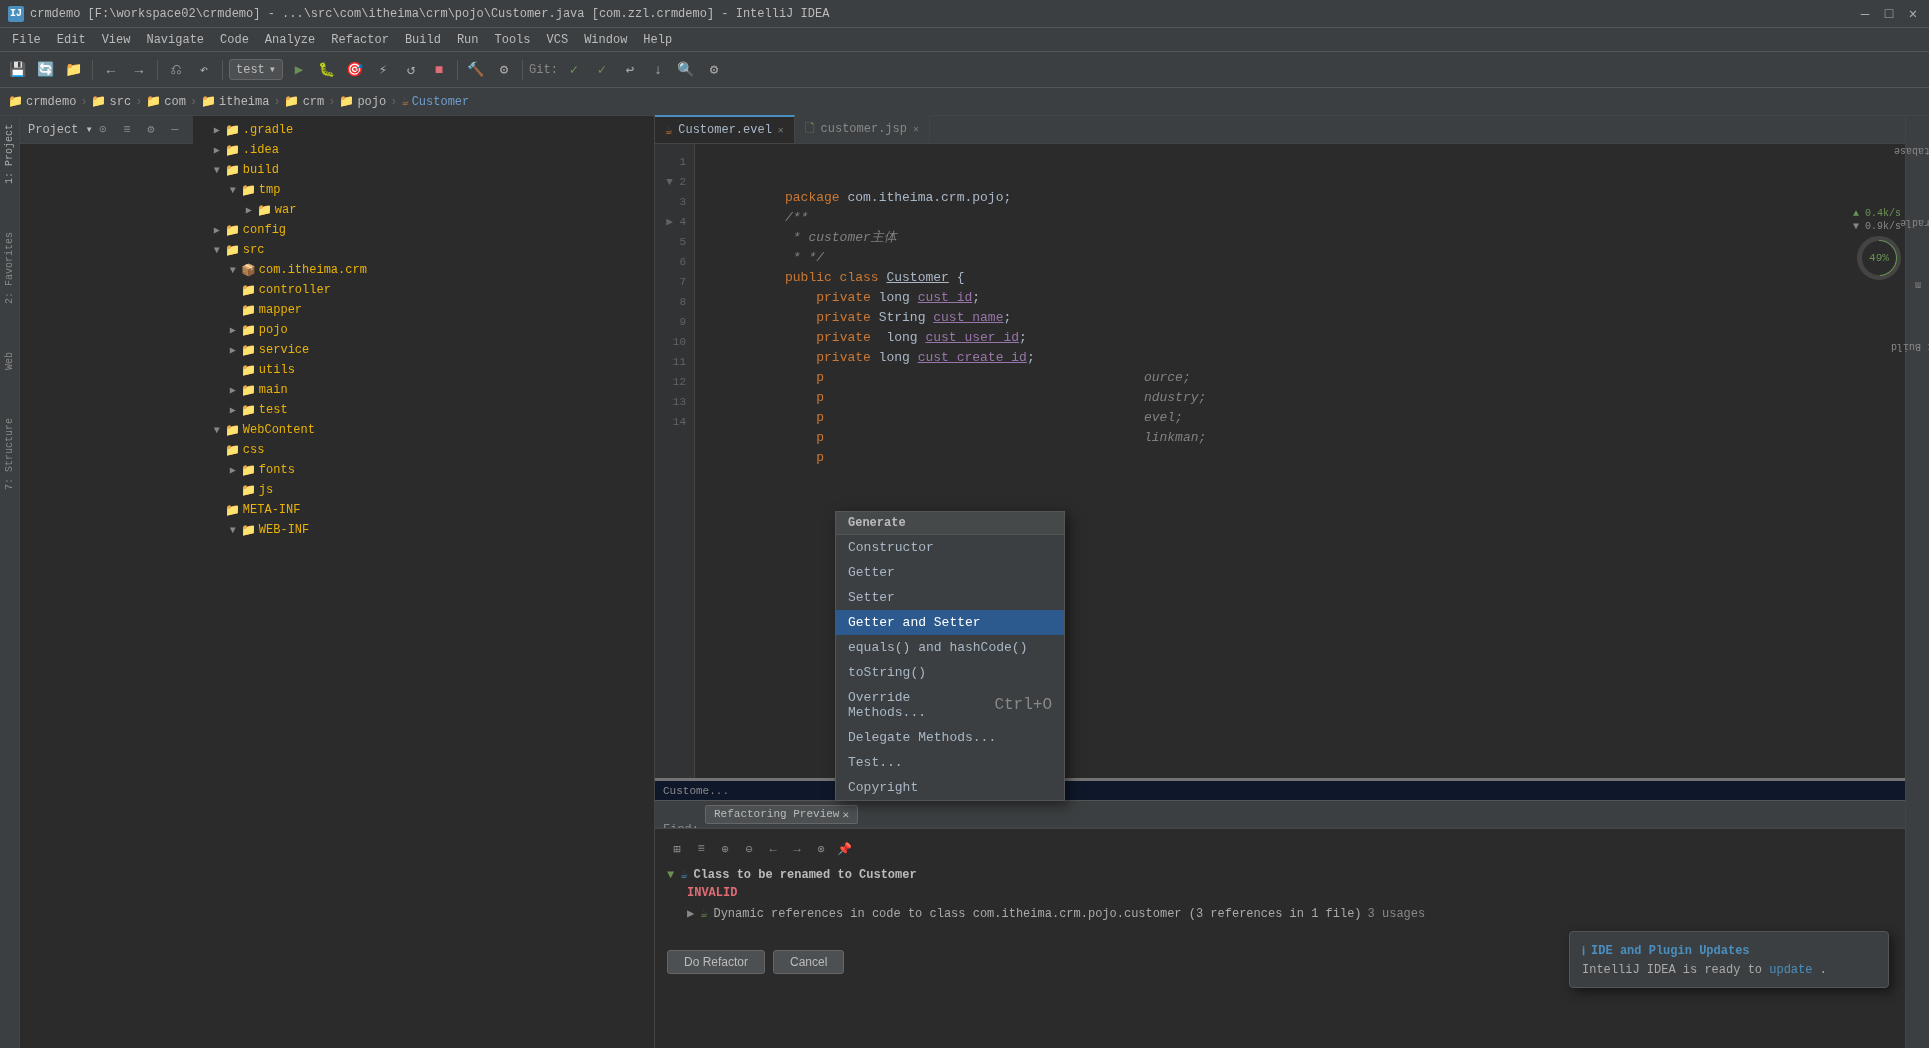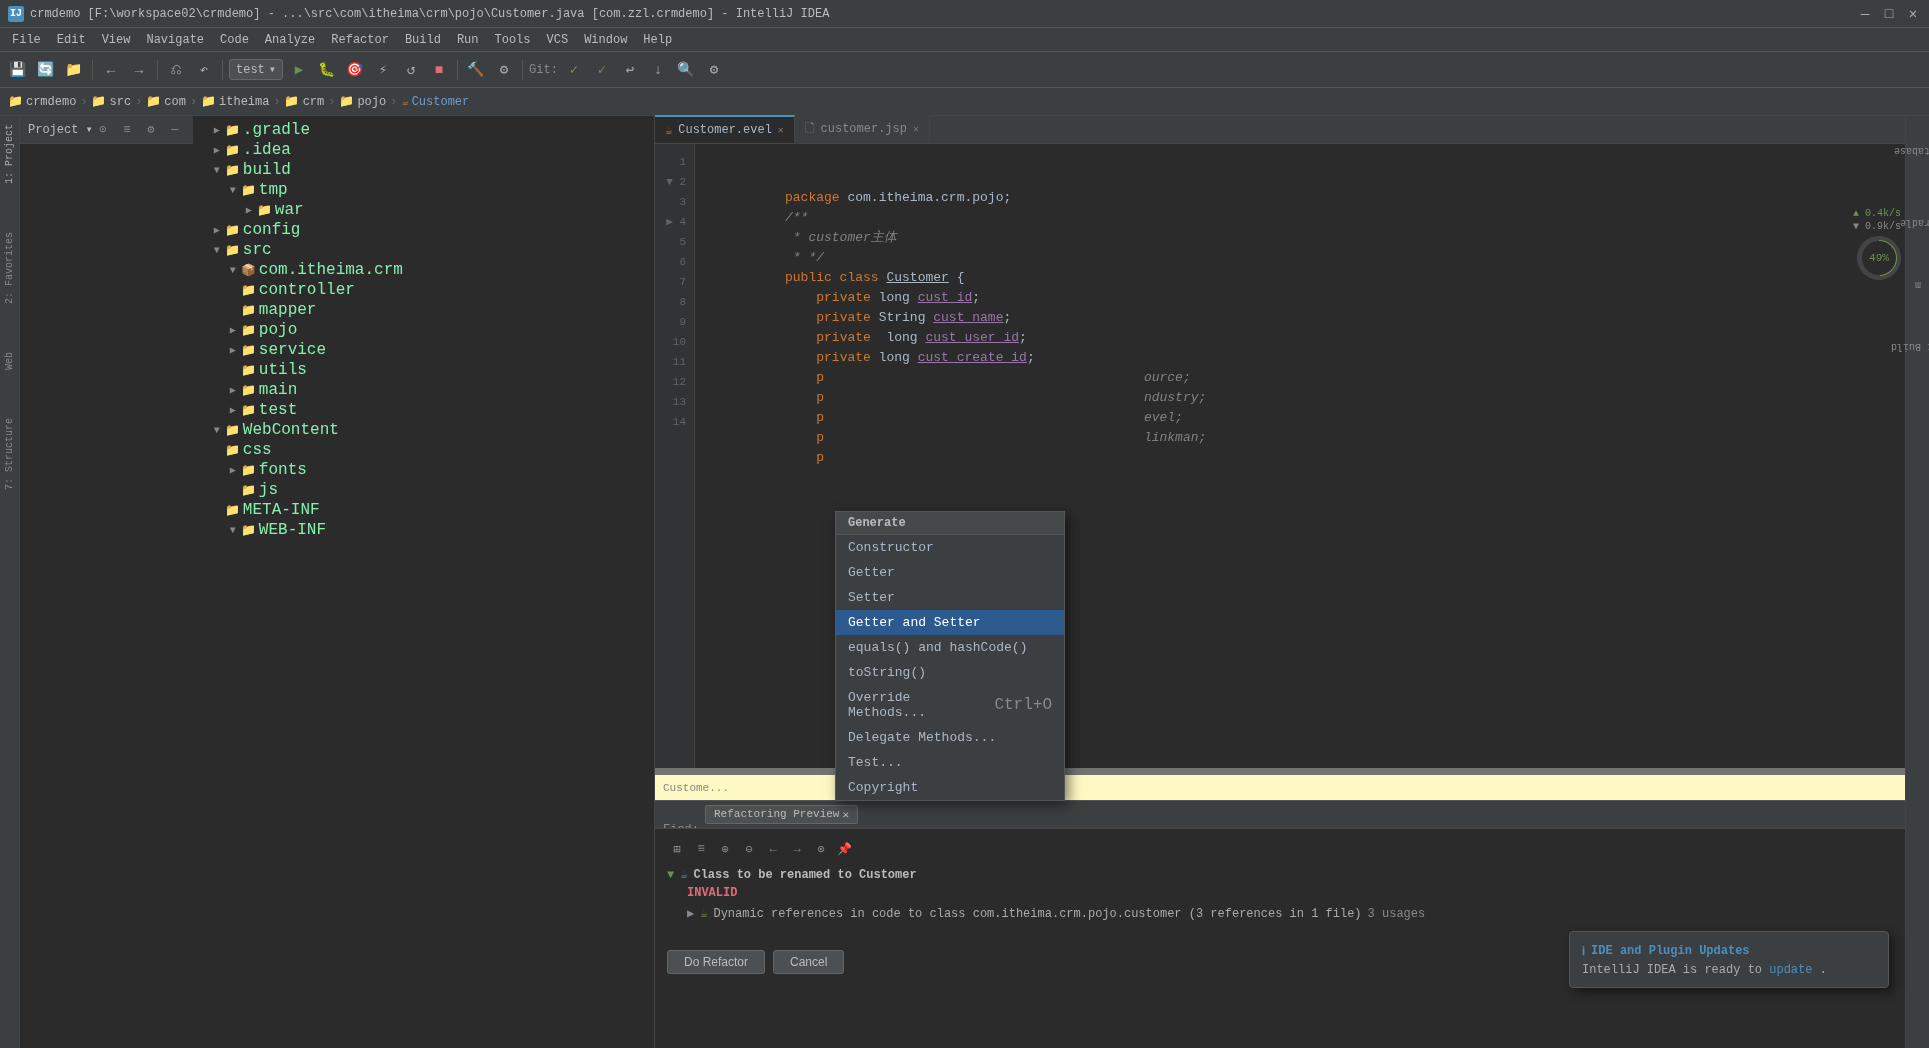--- a/index.html
+++ b/index.html
@@ -150,21 +150,21 @@
       height: 20px;
       padding-right: 4px;
       cursor: pointer;
       white-space: nowrap;
     }
     .tree-indent { display: inline-block; }
     .tree-arrow { width: 16px; height: 16px; display: inline-flex; align-items: center; justify-content: center; color: #888; font-size: 10px; }
     .tree-icon { width: 16px; height: 16px; display: inline-flex; align-items: center; justify-content: center; margin-right: 2px; font-size: 12px; }
     .folder-icon { color: #a97c50; }
     .folder-icon-blue { color: #6e9ecf; }
-    .tree-label { font-size: 16px; color: #86efac; }
+    .tree-label { font-size: 12px; color: #eab308; }
     .tab-bar {
       height: 28px;
       background: #3c3f41;
       display: flex;
       align-items: flex-end;
       border-bottom: 1px solid #444;
     }
     .tab {
       height: 28px;
       display: flex;
@@ -221,23 +221,23 @@
       font-size: 13px;
       white-space: pre;
     }
     .kw { color: #cc7832; }
     .comment { color: #808080; font-style: italic; }
     .class-name { color: #a9b7c6; text-decoration: underline; }
     .field { color: #9876aa; text-decoration: underline; }
 
     
     .code-status {
-      height: 32px;
-      background: #fef9c3;
-      border-top: 7px solid #737373;
+      height: 22px;
+      background: #0f172a;
+      border-top: 3px solid #737373;
       display: flex;
       align-items: center;
       padding: 0 8px;
       font-size: 11px;
       color: #888;
     }
 
     
     .context-menu {
       position: absolute;

